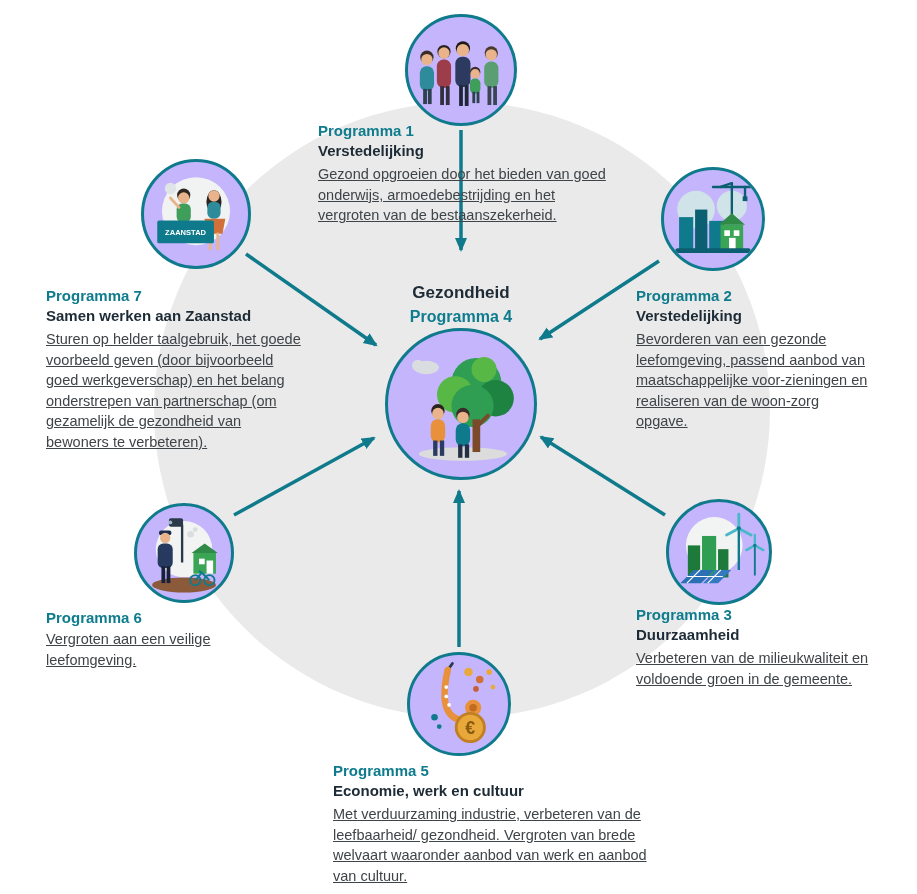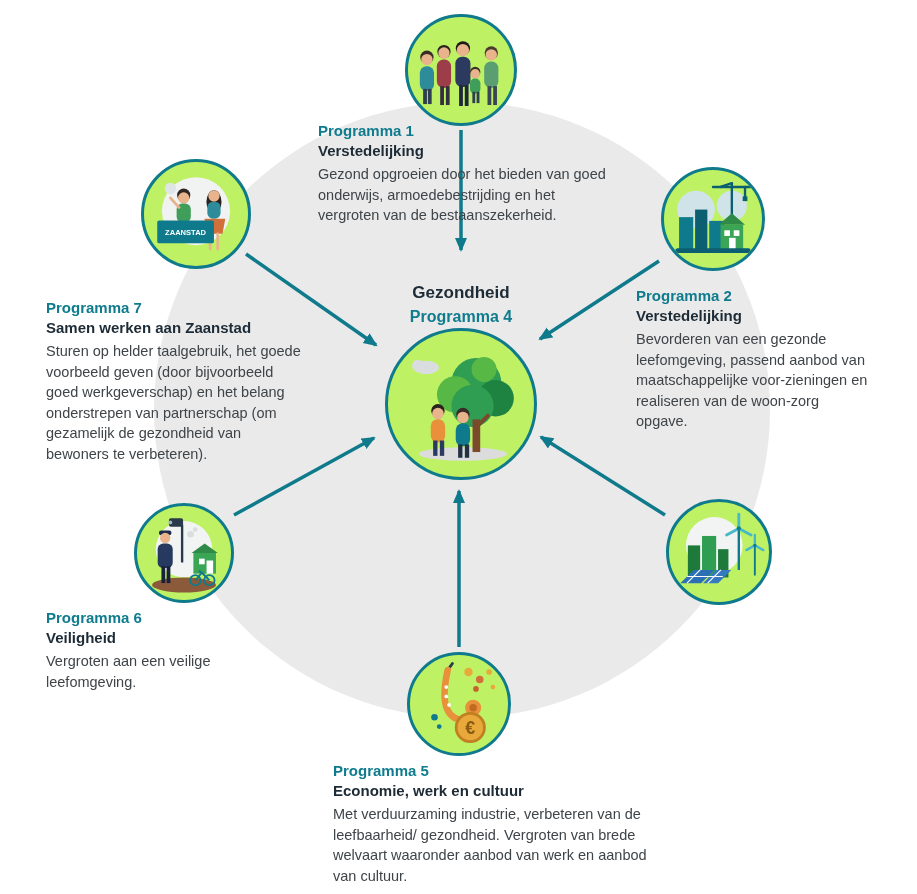--- a/index.html
+++ b/index.html
@@ -1,27 +1,27 @@
 <!DOCTYPE html>
 <html><head>
 <meta charset="utf-8">
 <style>
   * { margin:0; padding:0; box-sizing:border-box; }
   html,body { background:#ffffff; font-family:"Liberation Sans", sans-serif; }
   .canvas { position:relative; width:917px; height:894px; background:#ffffff; overflow:hidden; }
   .big-circle { position:absolute; left:154px; top:102px; width:616px; height:616px;
                 border-radius:50%; background:#eaeaea; }
-  .icon-circle { position:absolute; border-radius:50%; background:#bef264;
+  .icon-circle { position:absolute; border-radius:50%; background:#c4b5fd;
                  border:3px solid #0f7a8c; overflow:hidden; }
   .icon-circle svg { width:100%; height:100%; display:block; }
   .arrows { position:absolute; left:0; top:0; pointer-events:none; }
   .text-block { position:absolute; }
   .prog-label { color:#0f7c8e; font-weight:bold; font-size:15px; margin-bottom:3px; }
   .prog-title { color:#1d2b36; font-weight:bold; font-size:15px; margin-bottom:5px; }
-  .prog-desc  { color:#3f4448; font-size:14.5px; line-height:1.42; }
+  .prog-desc  { color:#3f4448; font-size:14.5px; line-height:1.42;text-decoration:underline; }
   .center-label { position:absolute; left:341px; top:260px; width:240px; text-align:center;
                   color:#0f7c8e; font-weight:bold; font-size:16px;margin-top:48px; }
   .center-title { position:absolute; left:341px; top:283px; width:240px; text-align:center;
                   color:#1d2b36; font-weight:bold; font-size:17px; }
 </style>
 </head>
 <body>
 
 <div class="canvas">
 
@@ -223,32 +223,36 @@
     <div class="prog-title">Verstedelijking</div>
     <div class="prog-desc">Gezond opgroeien door het bieden van goed onderwijs, armoedebestrijding en het vergroten van de bestaanszekerheid.</div>
   </div>
 
   <div class="text-block" style="left:636px; top:287px; width:235px;">
     <div class="prog-label">Programma 2</div>
     <div class="prog-title">Verstedelijking</div>
     <div class="prog-desc">Bevorderen van een gezonde leefomgeving, passend aanbod van maatschappelijke voor-zieningen en realiseren van de woon-zorg opgave.</div>
   </div>
 
+  <div class="text-block" style="left:636px; top:606px; width:250px;">
+    <div class="prog-label">Programma 3</div>
+    <div class="prog-title">Duurzaamheid</div>
+    <div class="prog-desc">Verbeteren van de milieukwaliteit en voldoende groen in de gemeente.</div>
+  </div>
 
   <div class="text-block" style="left:333px; top:762px; width:315px;">
     <div class="prog-label">Programma 5</div>
     <div class="prog-title">Economie, werk en cultuur</div>
     <div class="prog-desc">Met verduurzaming industrie, verbeteren van de leefbaarheid/ gezondheid. Vergroten van brede welvaart waaronder aanbod van werk en aanbod van cultuur.</div>
   </div>
 
   <div class="text-block" style="left:46px; top:609px; width:220px;">
     <div class="prog-label">Programma 6</div>
-    <div class="prog-title">Veiligheid</div>
     <div class="prog-desc">Vergroten aan een veilige leefomgeving.</div>
   </div>
 
-  <div class="text-block" style="left:46px; top:287px; width:255px;margin-top:12px;">
+  <div class="text-block" style="left:46px; top:287px; width:255px;">
     <div class="prog-label">Programma 7</div>
     <div class="prog-title">Samen werken aan Zaanstad</div>
     <div class="prog-desc">Sturen op helder taalgebruik, het goede voorbeeld geven (door bijvoorbeeld goed werkgeverschap) en het belang onderstrepen van partnerschap (om gezamelijk de gezondheid van bewoners te verbeteren).</div>
   </div>
 
 </div>
 
 </body></html>

